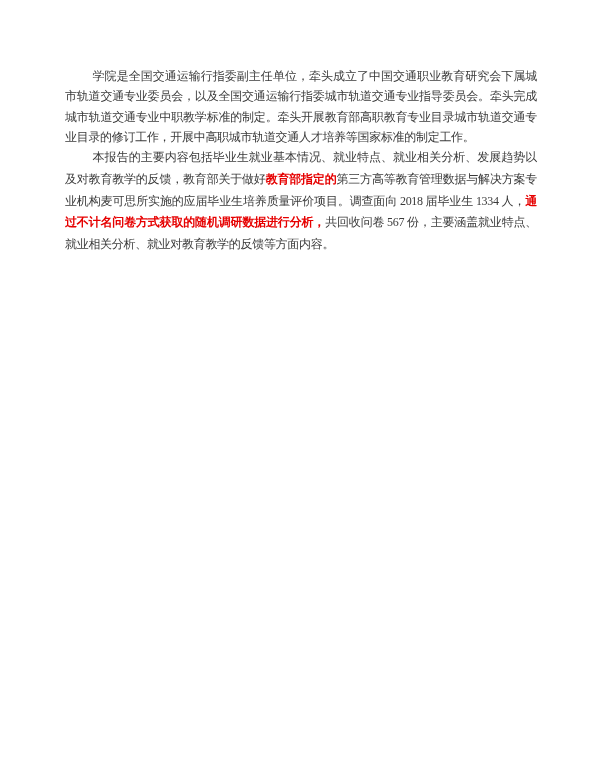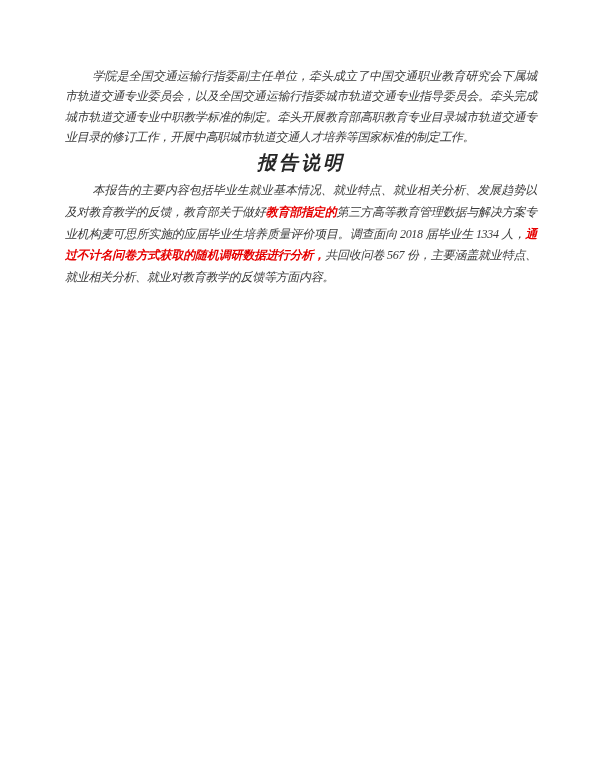--- a/index.html
+++ b/index.html
@@ -10,21 +10,20 @@
     width: 602px;
     height: 762px;
     background: #ffffff;
   }
   .page {
     position: relative;
     width: 602px;
     height: 680px;
     background: var(--page-bg, #ffffff);
     overflow: hidden;
-    font-style: italic;
   }
   .content {
     position: absolute;
     left: 65px;
     top: 66px;
     width: 472px;
     font-family: "Liberation Serif", "DejaVu Serif", serif;
     font-size: 12px;
     line-height: 20.3px;
     letter-spacing: -0.3px;
@@ -59,16 +58,15 @@
     font-weight: bold;
     margin-top: 12px;
   }
 </style>
 </head>
 <body>
 
 <div class="page">
   <div class="content">
     <p class="para">学院是全国交通运输行指委副主任单位，牵头成立了中国交通职业教育研究会下属城市轨道交通专业委员会，以及全国交通运输行指委城市轨道交通专业指导委员会。牵头完成城市轨道交通专业中职教学标准的制定。牵头开展教育部高职教育专业目录城市轨道交通专业目录的修订工作，开展中高职城市轨道交通人才培养等国家标准的制定工作。</p>
-    <h1 class="report-heading">报告说明</h1>
     <p class="para para-survey"><span class="run-normal">本报告的主要内容包括毕业生就业基本情况、就业特点、就业相关分析、发展趋势以及对教育教学的反馈，教育部关于做好</span><span class="run-red">教育部指定的</span><span class="run-normal">第三方高等教育管理数据与解决方案专业机构麦可思所实施的应届毕业生培养质量评价项目。调查面向 2018 届毕业生 1334 人，</span><span class="run-red">通过不计名问卷方式获取的随机调研数据进行分析，</span><span class="run-normal">共回收问卷 567 份，主要涵盖就业特点、就业相关分析、就业对教育教学的反馈等方面内容。</span></p>
   </div>
 </div>
 
 </body></html>

